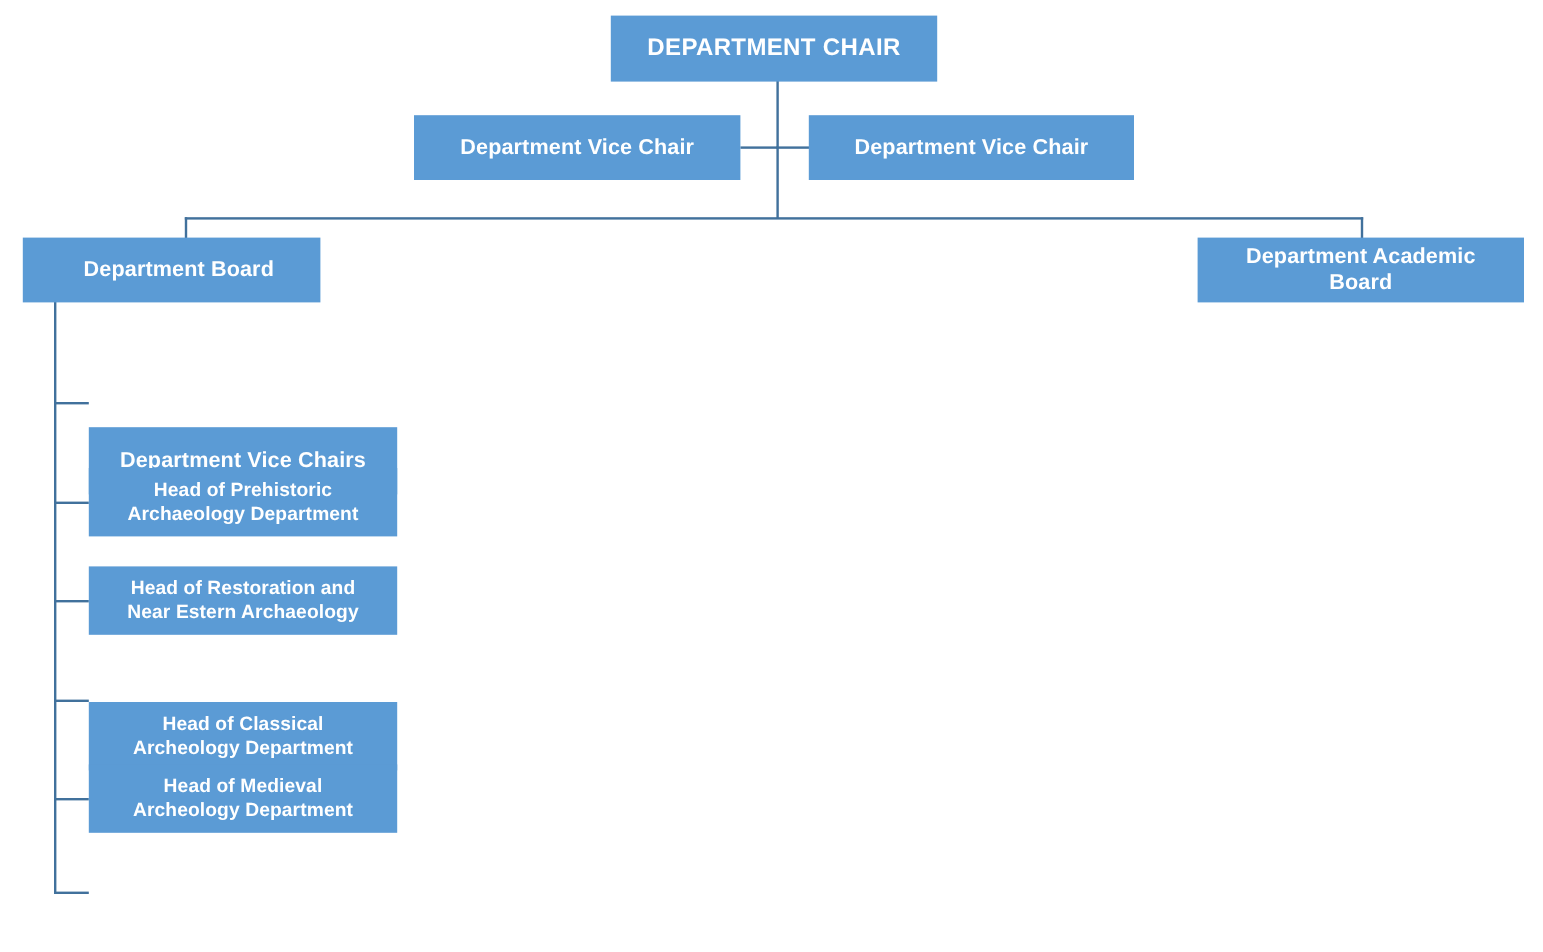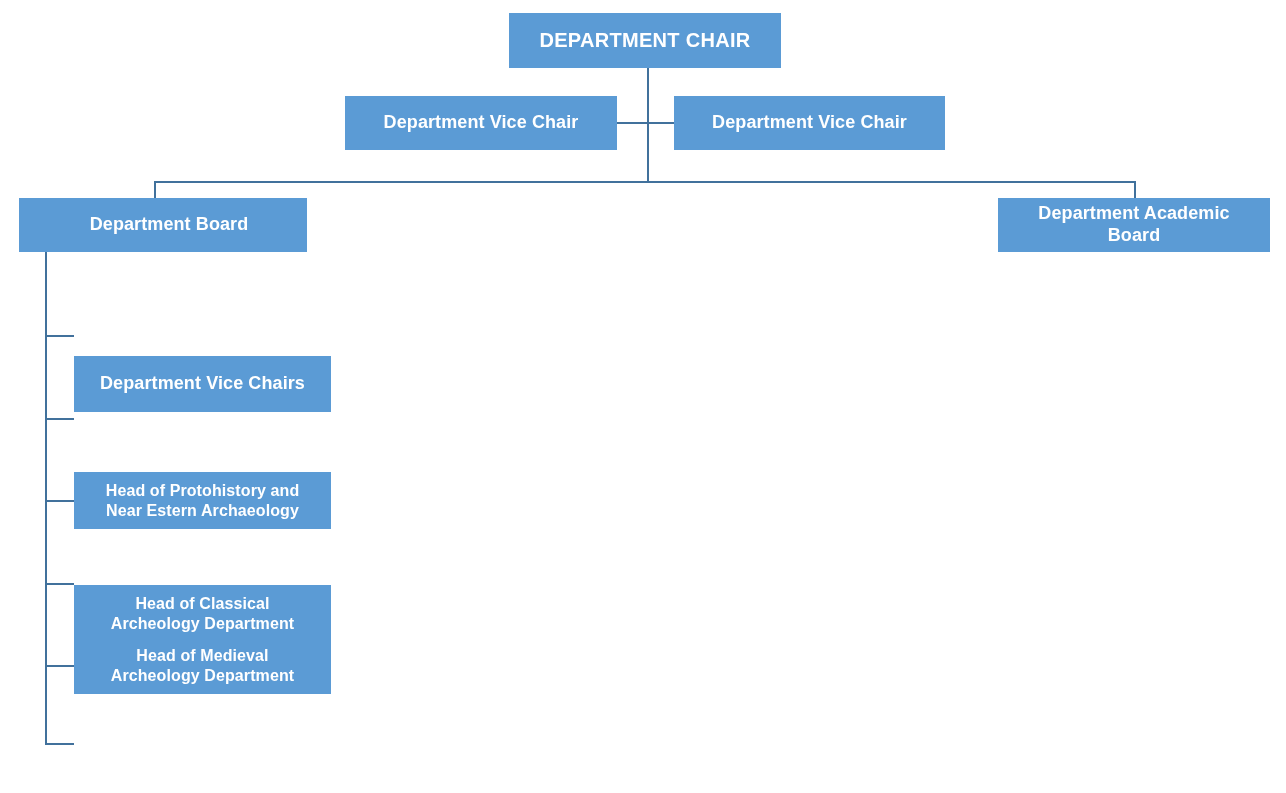--- a/index.html
+++ b/index.html
@@ -62,21 +62,21 @@
     top: 96px;
     width: 271px;
     height: 54px;
     font-size: 18px;
   }
 
   
   .n-board {
     left: 19px;
     top: 198px;
-    width: 288px;
+    width: 248px;
     height: 54px;
     font-size: 18px;
     padding-left: 18px;
   }
   .n-academic-board {
     left: 998px;
     top: 198px;
     width: 272px;
     height: 54px;
     font-size: 18px;
@@ -145,23 +145,27 @@
 
   <div class="node n-academic-board">
     <span class="node-label">Department Academic
 Board</span>
   </div>
 
   <div class="node n-sub one-line" style="top:308px; height:56px;">
     <span class="node-label">Department Vice Chairs</span>
   </div>
 
+  <div class="node n-sub" style="top:390px; height:57px;">
+    <span class="node-label">Head of Prehistoric
+Archaeology Department</span>
+  </div>
 
   <div class="node n-sub" style="top:472px; height:57px;">
-    <span class="node-label">Head of Protohistory and
+    <span class="node-label">Head of Restoration and
 Near Estern Archaeology</span>
   </div>
 
   <div class="node n-sub" style="top:585px; height:57px;">
     <span class="node-label">Head of Classical
 Archeology Department</span>
   </div>
 
   <div class="node n-sub" style="top:637px; height:57px;">
     <span class="node-label">Head of Medieval

